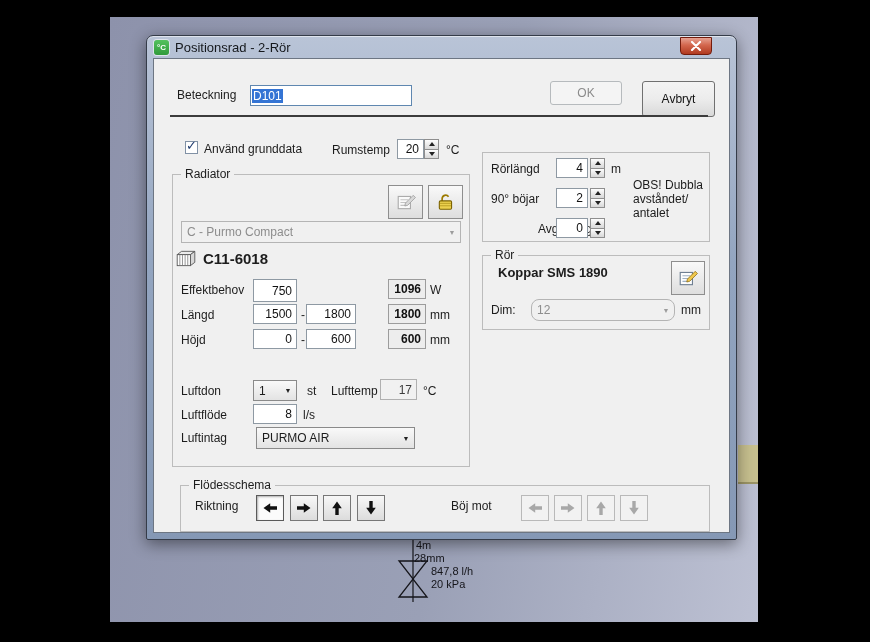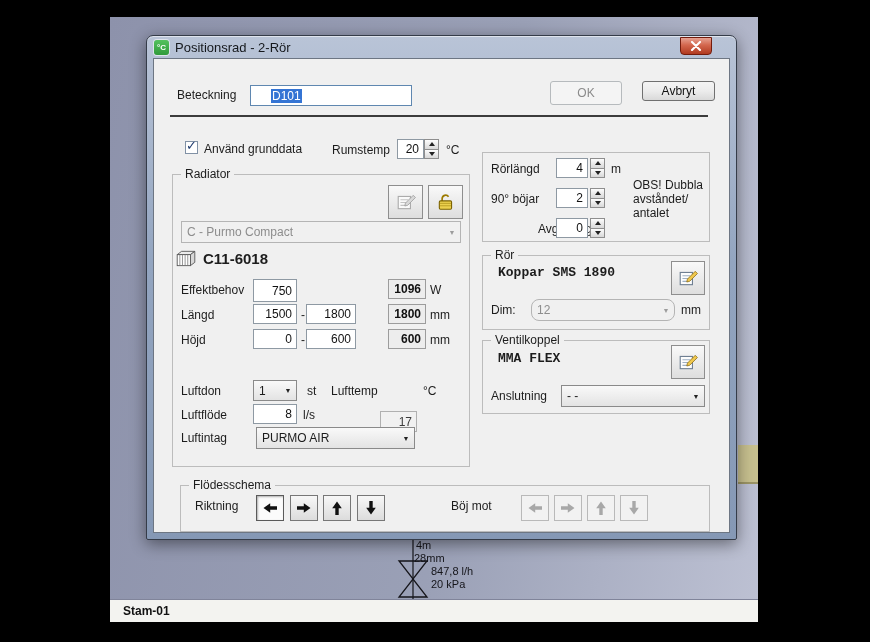--- a/index.html
+++ b/index.html
@@ -21,24 +21,24 @@
   .appicon{position:absolute;left:7px;top:4px;width:15px;height:15px;border-radius:3px;
            background:linear-gradient(#55c25e,#2f9a3a);box-shadow:0 0 0 1px rgba(255,255,255,.55);
            color:#fff;font-size:8px;font-weight:bold;display:flex;align-items:center;justify-content:center;}
   .closebtn{position:absolute;right:24px;top:1px;width:32px;height:18px;border-radius:0 0 4px 4px;
             background:linear-gradient(#e6a191,#d3664d 45%,#b03a20);border:1px solid #731c0d;
             box-sizing:border-box;display:flex;align-items:center;justify-content:center;}
   .client{position:absolute;left:6px;top:22px;right:6px;bottom:6px;background:#f0f0f0;
           border:1px solid #6d7683;box-sizing:border-box;}
 
   .lbl{position:absolute;font-size:12px;color:#1c1c1c;white-space:nowrap;}
-  .blbl{font-weight:bold;font-size:13px;font-family:Liberation Mono, monospace;}
+  .blbl{font-weight:bold;font-size:13px;}
   .inp{position:absolute;background:#fff;border:1px solid #8e99a3;box-sizing:border-box;
        font-size:12px;color:#111;display:flex;align-items:center;justify-content:flex-end;padding-right:4px;}
-  .inp.left{justify-content:flex-start;padding-left:20px;}
+  .inp.left{justify-content:flex-start;padding-left:1px;}
   .inp.disabled{background:#f1f1f1;border-color:#b0b0b0;color:#3c3c3c;}
   .res{position:absolute;background:#ededed;border:1px solid #9c9c9c;box-sizing:border-box;
        font-size:12px;font-weight:bold;color:#111;display:flex;align-items:center;justify-content:flex-end;padding-right:4px;}
   .combo{position:absolute;border:1px solid #8a8a8a;background:linear-gradient(#f9f9f9,#e3e3e3);
          box-sizing:border-box;display:flex;align-items:center;font-size:12px;color:#1c1c1c;padding-left:5px;}
   .combo .arr{margin-left:auto;width:16px;align-self:stretch;display:flex;align-items:center;justify-content:center;
               font-size:7px;color:#222;}
   .combo.disabled{background:#f0f0f0;border-color:#b4b4b4;color:#8d8d8d;}
   .combo.disabled .arr{color:#9c9c9c;}
   .spin{position:absolute;width:15px;display:flex;flex-direction:column;box-sizing:border-box;}
@@ -76,42 +76,39 @@
     <svg style="position:absolute;left:287px;top:521px;" width="32" height="66" viewBox="0 0 32 66">
       <line x1="16" y1="0" x2="16" y2="64" stroke="#15151a" stroke-width="1.2"></line>
       <polygon points="2,23 30,23 16,41" fill="none" stroke="#15151a" stroke-width="1.3"></polygon>
       <polygon points="2,59 30,59 16,41" fill="none" stroke="#15151a" stroke-width="1.3"></polygon>
     </svg>
     <div class="ctext" style="left:306px;top:522px;">4m</div>
     <div class="ctext" style="left:304px;top:535px;">28mm</div>
     <div class="ctext" style="left:321px;top:548px;">847,8 l/h</div>
     <div class="ctext" style="left:321px;top:561px;">20 kPa</div>
     <div class="tanrect" style="left:628px;top:428px;width:20px;height:37px;"></div>
-    <div class="statusbar">
-      <span>Stam-01</span>
-    </div>
   </div>
 
   <div class="dialog">
     <div class="appicon">°C</div>
     <div class="titletext">Positionsrad - 2-Rör</div>
     <div class="closebtn">
       <svg width="12" height="10" viewBox="0 0 12 10">
         <path d="M2 1 L10 9 M10 1 L2 9" stroke="#fff" stroke-width="2.1" stroke-linecap="round"></path>
       </svg>
     </div>
 
     <div class="client">
 
       <div class="lbl" style="left:23px;top:29px;text-align:center;">Beteckning</div>
       <div class="inp left" style="left:96px;top:26px;width:162px;height:21px;border-color:#5f87b0;">
         <span style="background:#3474d4;color:#fff;padding:0 1px;">D101</span>
       </div>
       <div class="btn disabled" style="left:396px;top:22px;width:72px;height:24px;">OK</div>
-      <div class="btn normal" style="left:488px;top:22px;width:73px;height:20px;">Avbryt</div>
+      <div class="btn normal" style="left:488px;top:22px;width:73px;height:36px;">Avbryt</div>
       <div class="sep" style="left:16px;top:56px;width:538px;height:2px;"></div>
 
       <div class="checkbox" style="left:31px;top:82px;">
         <span class="mark">✓</span>
       </div>
       <div class="lbl" style="left:50px;top:83px;">Använd grunddata</div>
       <div class="lbl" style="left:178px;top:84px;">Rumstemp</div>
       <div class="inp" style="left:243px;top:80px;width:27px;height:20px;">20</div>
       <div class="spin" style="left:270px;top:80px;height:20px;">
         <div class="sb">
@@ -173,21 +170,21 @@
         <div class="res" style="left:215px;top:154px;width:38px;height:20px;">600</div>
         <div class="lbl" style="left:257px;top:158px;">mm</div>
 
         <div class="lbl" style="left:8px;top:209px;">Luftdon</div>
         <div class="combo" style="left:80px;top:205px;width:44px;height:21px;">
           <span>1</span>
           <span class="arr">▼</span>
         </div>
         <div class="lbl" style="left:134px;top:209px;">st</div>
         <div class="lbl" style="left:158px;top:209px;">Lufttemp</div>
-        <div class="inp disabled" style="left:207px;top:204px;width:37px;height:21px;margin-top:32px;">17</div>
+        <div class="inp disabled" style="left:207px;top:204px;width:37px;height:21px;">17</div>
         <div class="lbl" style="left:250px;top:209px;">°C</div>
 
         <div class="lbl" style="left:8px;top:233px;">Luftflöde</div>
         <div class="inp" style="left:80px;top:229px;width:44px;height:20px;">8</div>
         <div class="lbl" style="left:130px;top:233px;">l/s</div>
 
         <div class="lbl" style="left:8px;top:256px;">Luftintag</div>
         <div class="combo" style="left:83px;top:252px;width:159px;height:22px;">
           <span>PURMO AIR</span>
           <span class="arr">▼</span>
@@ -247,36 +244,20 @@
           </svg>
         </div>
         <div class="lbl" style="left:8px;top:47px;">Dim:</div>
         <div class="combo disabled" style="left:48px;top:43px;width:144px;height:22px;border-radius:8px;">
           <span>12</span>
           <span class="arr">▼</span>
         </div>
         <div class="lbl" style="left:198px;top:47px;">mm</div>
       </div>
 
-      <div class="gbox" style="left:328px;top:281px;width:228px;height:74px;">
-        <span class="glabel">Ventilkoppel</span>
-        <div class="lbl blbl" style="left:15px;top:10px;">MMA FLEX</div>
-        <div class="iconbtn" style="left:188px;top:4px;width:34px;height:34px;">
-          <svg width="20" height="20" viewBox="0 0 18 18">
-            <rect x="2" y="4" width="11" height="11" fill="#fdfdfd" stroke="#6f7f92"></rect>
-            <path d="M4 7h7M4 9.5h7M4 12h5" stroke="#9fb0c4" stroke-width="1"></path>
-            <path d="M15.5 3 l2 2 -7 7 -2.6 .6 .6 -2.6 z" fill="#f0c84e" stroke="#8d6d17" stroke-width="0.7"></path>
-          </svg>
-        </div>
-        <div class="lbl" style="left:8px;top:48px;">Anslutning</div>
-        <div class="combo" style="left:78px;top:44px;width:144px;height:22px;">
-          <span>- -</span>
-          <span class="arr">▼</span>
-        </div>
-      </div>
 
 
       <div class="gbox" style="left:26px;top:426px;width:530px;height:47px;">
         <span class="glabel">Flödesschema</span>
         <div class="lbl" style="left:14px;top:13px;">Riktning</div>
 
         <div class="abtn pressed" style="left:75px;top:9px;">
           <svg class="arrow" width="16" height="16" viewBox="0 0 16 16">
               <path d="M15 6.3 H8.2 V3.2 L1.5 8 l6.7 4.8 V9.7 H15 Z" fill="currentColor"></path>
             </svg>

